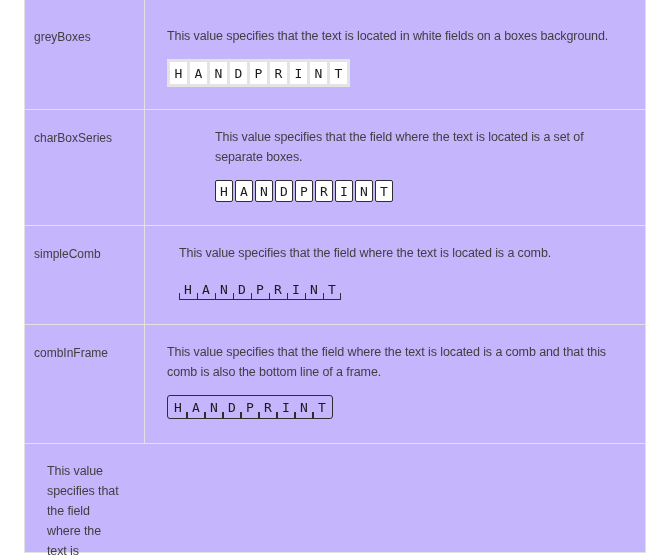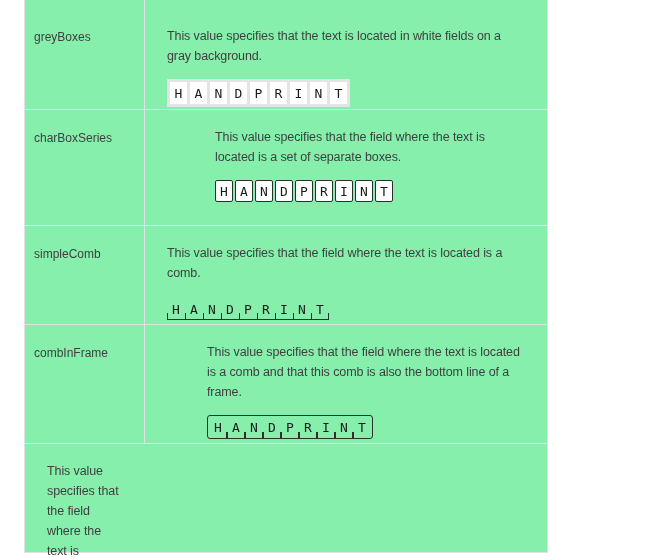--- a/index.html
+++ b/index.html
@@ -16,37 +16,37 @@
     width: 652px;
     height: 560px;
     position: relative;
     font-family: "Liberation Sans", sans-serif;
     overflow: hidden;
   }
   .spec-table {
     position: absolute;
     left: 24px;
     top: 0;
-    width: 524px;
+    width: 622px;
     border-left: 1px solid var(--border);
     border-right: 1px solid var(--border);
     border-bottom: 1px solid var(--border);
-    background: #86efac;
+    background: #c4b5fd;
   }
   .row {
     display: grid;
     grid-template-columns: 120px 1fr;
     border-top: none;
   }
   .row + .row { border-top: 1px solid var(--border); }
   .spacer-row { height: 9px; }
   .row-0 { height: 100px; }
   .row-1 { height: 116px; gap: 48px; }
-  .row-2 { height: 99px; }
-  .row-3 { height: 119px; gap: 40px; }
+  .row-2 { height: 99px; gap: 12px; }
+  .row-3 { height: 119px; }
   .row-4 { height: 109px; }
   .label-cell {
     border-right: 1px solid var(--border);
     padding: 21px 8px 0 9px;
     font-size: 12px;
     color: var(--text);
     letter-spacing: 0;
   }
   .desc-cell {
     padding: 17px 24px 0 22px;
@@ -154,21 +154,21 @@
   <div class="row spacer-row">
     <div class="label-cell"></div>
     <div class="desc-cell"></div>
   </div>
   <div id="table-body">
   <div class="row row-0">
     <div class="label-cell">
       <span>greyBoxes</span>
     </div>
     <div class="desc-cell">
-      <p class="desc">This value specifies that the text is located in white fields on a gray background.</p>
+      <p class="desc">This value specifies that the text is located in white fields on a boxes background.</p>
       <div class="example style-greyBoxes">
             <span class="char-cell">H</span>
             <span class="char-cell">A</span>
             <span class="char-cell">N</span>
             <span class="char-cell">D</span>
             <span class="char-cell">P</span>
             <span class="char-cell">R</span>
             <span class="char-cell">I</span>
             <span class="char-cell">N</span>
             <span class="char-cell">T</span>

